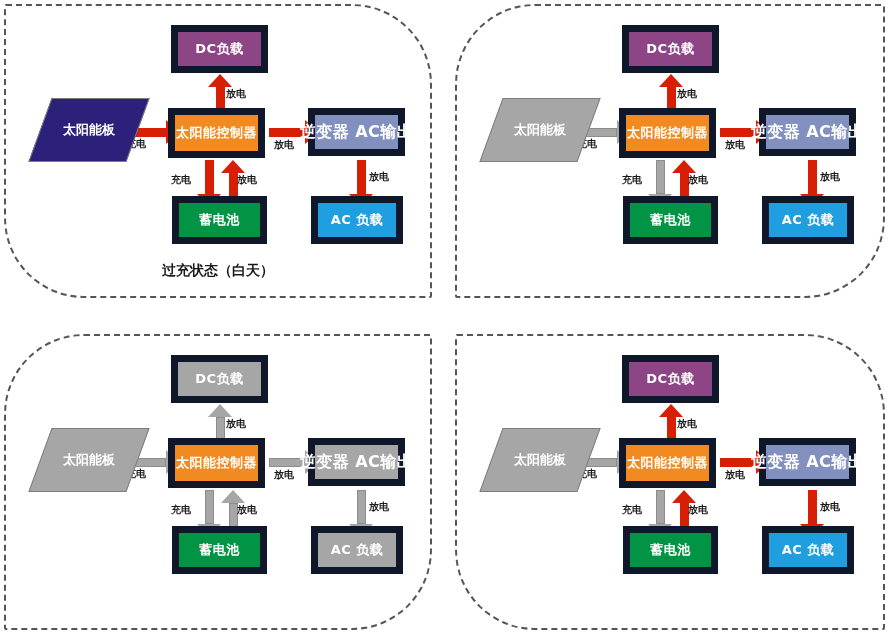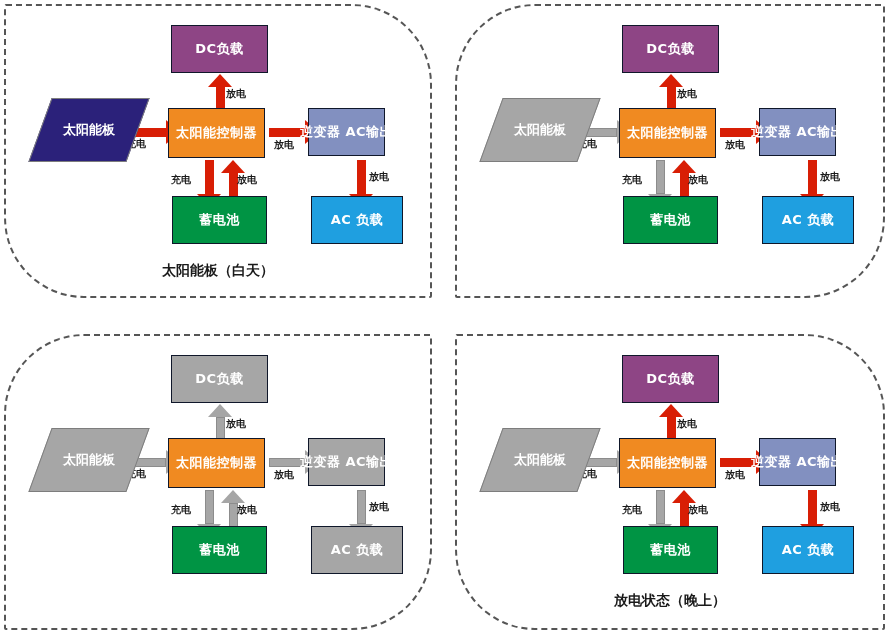--- a/index.html
+++ b/index.html
@@ -19,27 +19,27 @@
   .panel.p3{left:4px;  top:334px; width:428px;height:296px;
             border-radius:80px 2px 80px 2px;}
   .panel.p4{left:455px;top:334px; width:430px;height:296px;
             border-radius:2px 80px 2px 80px;}
 
   
   .node{
     position:absolute;box-sizing:border-box;
     display:flex;align-items:center;justify-content:center;
     font-weight:bold;letter-spacing:.5px;
-    border:1px solid #0f172a;
+    border:7px solid #0f172a;
     text-align:center;line-height:1.1;
     white-space:nowrap;
   }
   .node.dc   {width:97px;height:48px;font-size:13px;color:#ffffff;}
   .node.ctrl {width:97px;height:50px;font-size:13px;color:#ffffff;}
-  .node.inv  {width:77px;height:48px;font-size:13px;color:#ffffff;}
+  .node.inv  {width:97px;height:48px;font-size:16px;color:#ffffff;}
   .node.batt {width:95px;height:48px;font-size:13px;color:#ffffff;}
   .node.acl  {width:92px;height:48px;font-size:13px;color:#ffffff;}
 
   
   .c-purple {background:#8e4585;}
   .c-orange {background:#f08a21;}
   .c-blueg  {background:#8290c0;}
   .c-green  {background:#009444;}
   .c-cyan   {background:#1f9fe0;}
   .c-gray   {background:#a6a6a6;}
@@ -132,21 +132,21 @@
       </div>
       <div class="alabel" style="left: 365px; top: 166px;">放电</div>
       <div class="solar s-navy" style="left: 36px; top: 94px;">
         <span class="lbl">太阳能板</span>
       </div>
       <div class="node dc c-purple" style="left: 167px; top: 21px;">DC负载</div>
       <div class="node ctrl c-orange" style="left: 164px; top: 104px;">太阳能控制器</div>
       <div class="node inv c-blueg" style="left: 304px; top: 104px;">逆变器 AC输出</div>
       <div class="node batt c-green" style="left: 168px; top: 192px;">蓄电池</div>
       <div class="node acl c-cyan" style="left: 307px; top: 192px;">AC 负载</div>
-      <div class="caption" style="left: 0px; top: 258px; width: 428px;">太阳能板（白天）</div>
+      <div class="caption" style="left: 0px; top: 258px; width: 428px;">过充状态（白天）</div>
     </div>
     <div class="panel p2"></div>
     <div style="position: absolute; left: 455px; top: 4px; width: 430px; height: 294px;">
       <div class="arrow right a-gray" style="left: 118px; top: 116px; width: 58px; height: 24px;">
         <div class="shaft" style="width: 44px;"></div>
         <div class="head" style="left: 44px;"></div>
       </div>
       <div class="alabel" style="left: 122px; top: 133px;">充电</div>
       <div class="arrow up a-red" style="left: 204px; top: 70px; width: 25px; height: 46px;">
         <div class="shaft" style="height: 33px;"></div>
@@ -256,15 +256,14 @@
       </div>
       <div class="alabel" style="left: 365px; top: 166px;">放电</div>
       <div class="solar s-gray" style="left: 36px; top: 94px;">
         <span class="lbl" style="color: rgb(255, 255, 255);">太阳能板</span>
       </div>
       <div class="node dc c-purple" style="left: 167px; top: 21px;">DC负载</div>
       <div class="node ctrl c-orange" style="left: 164px; top: 104px;">太阳能控制器</div>
       <div class="node inv c-blueg" style="left: 304px; top: 104px;">逆变器 AC输出</div>
       <div class="node batt c-green" style="left: 168px; top: 192px;">蓄电池</div>
       <div class="node acl c-cyan" style="left: 307px; top: 192px;">AC 负载</div>
-      <div class="caption" style="left: 0px; top: 258px; width: 430px;">放电状态（晚上）</div>
     </div>
   </div>
 
 </body></html>

